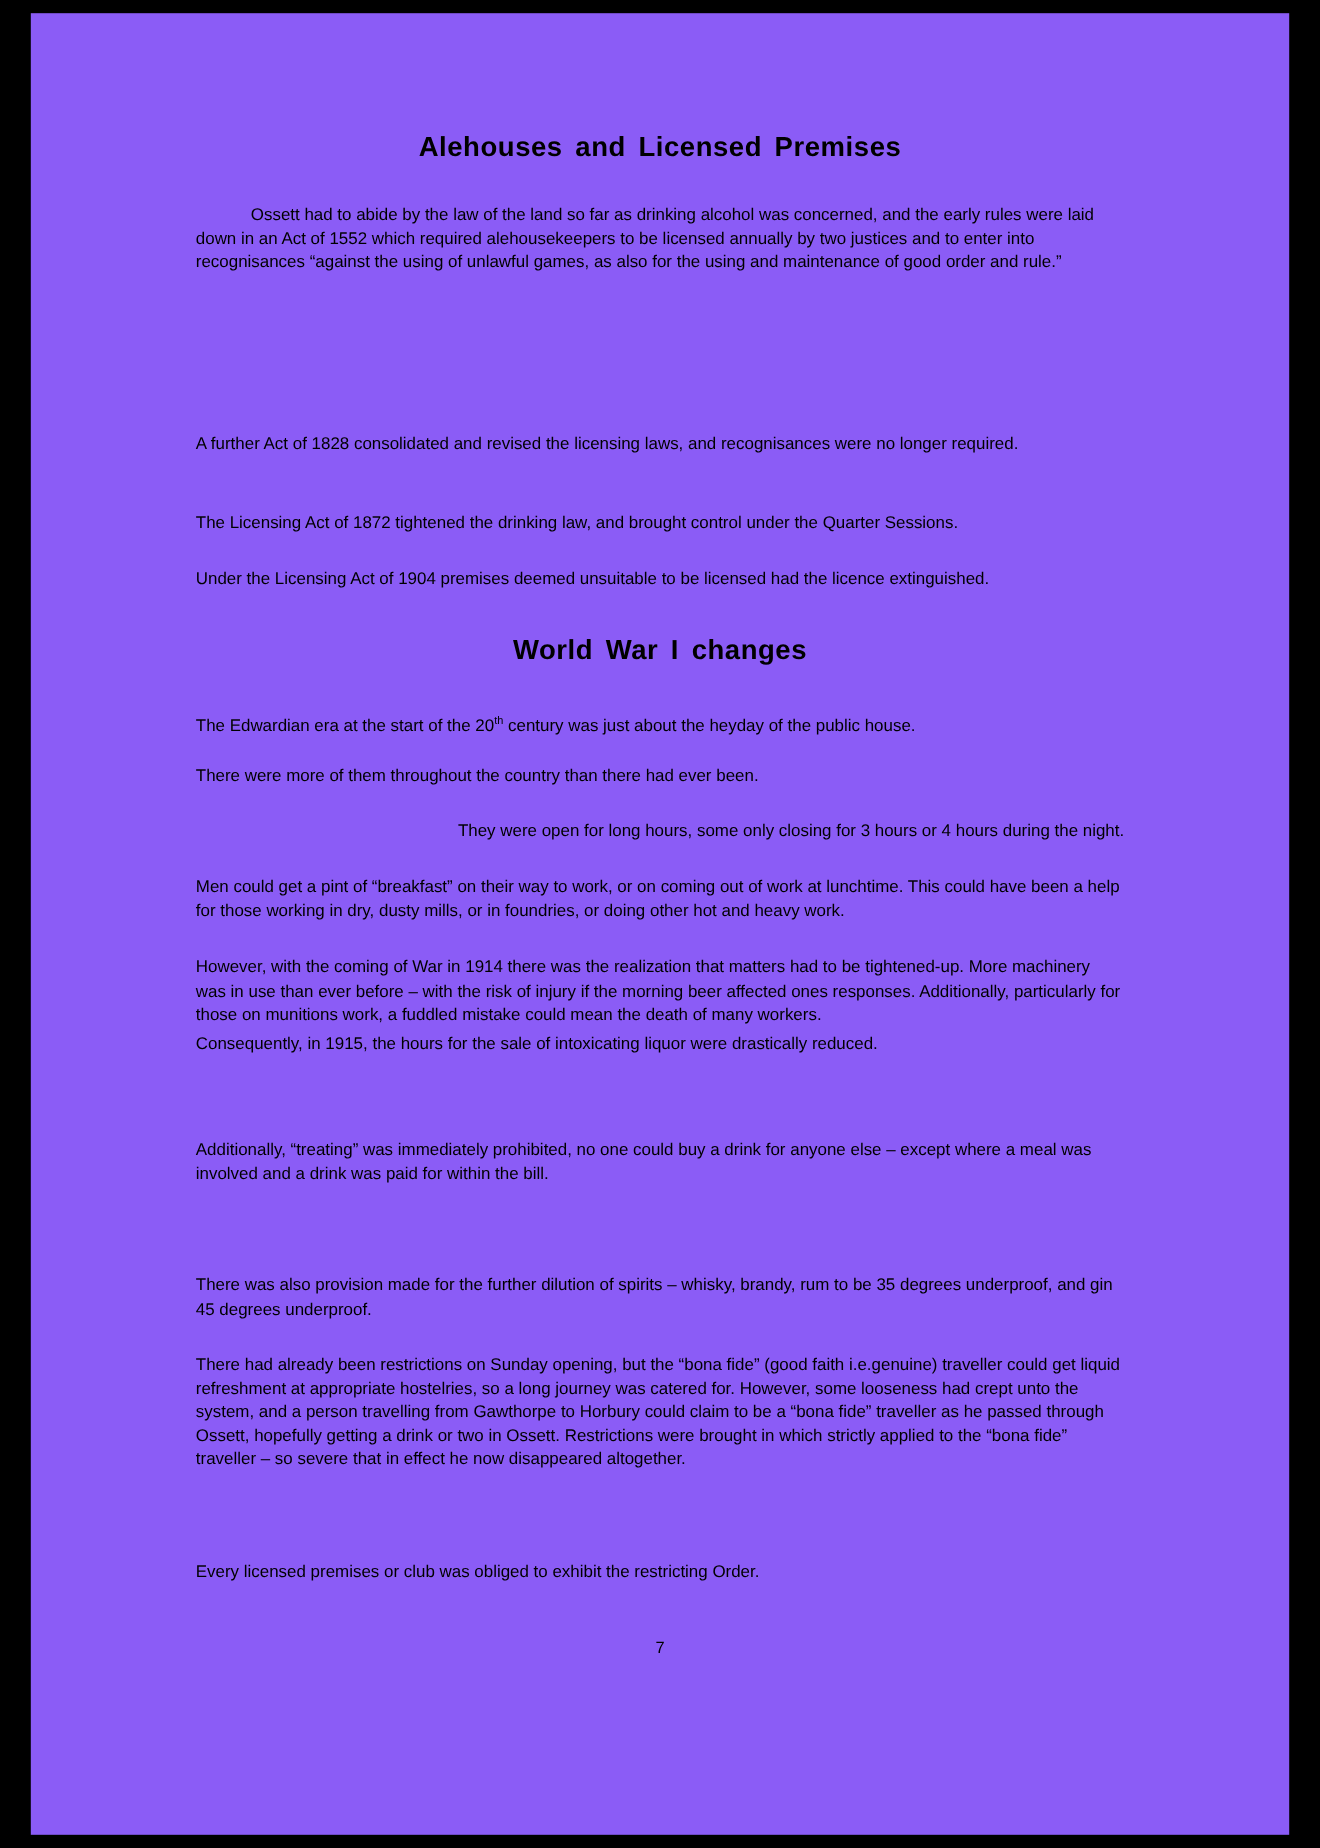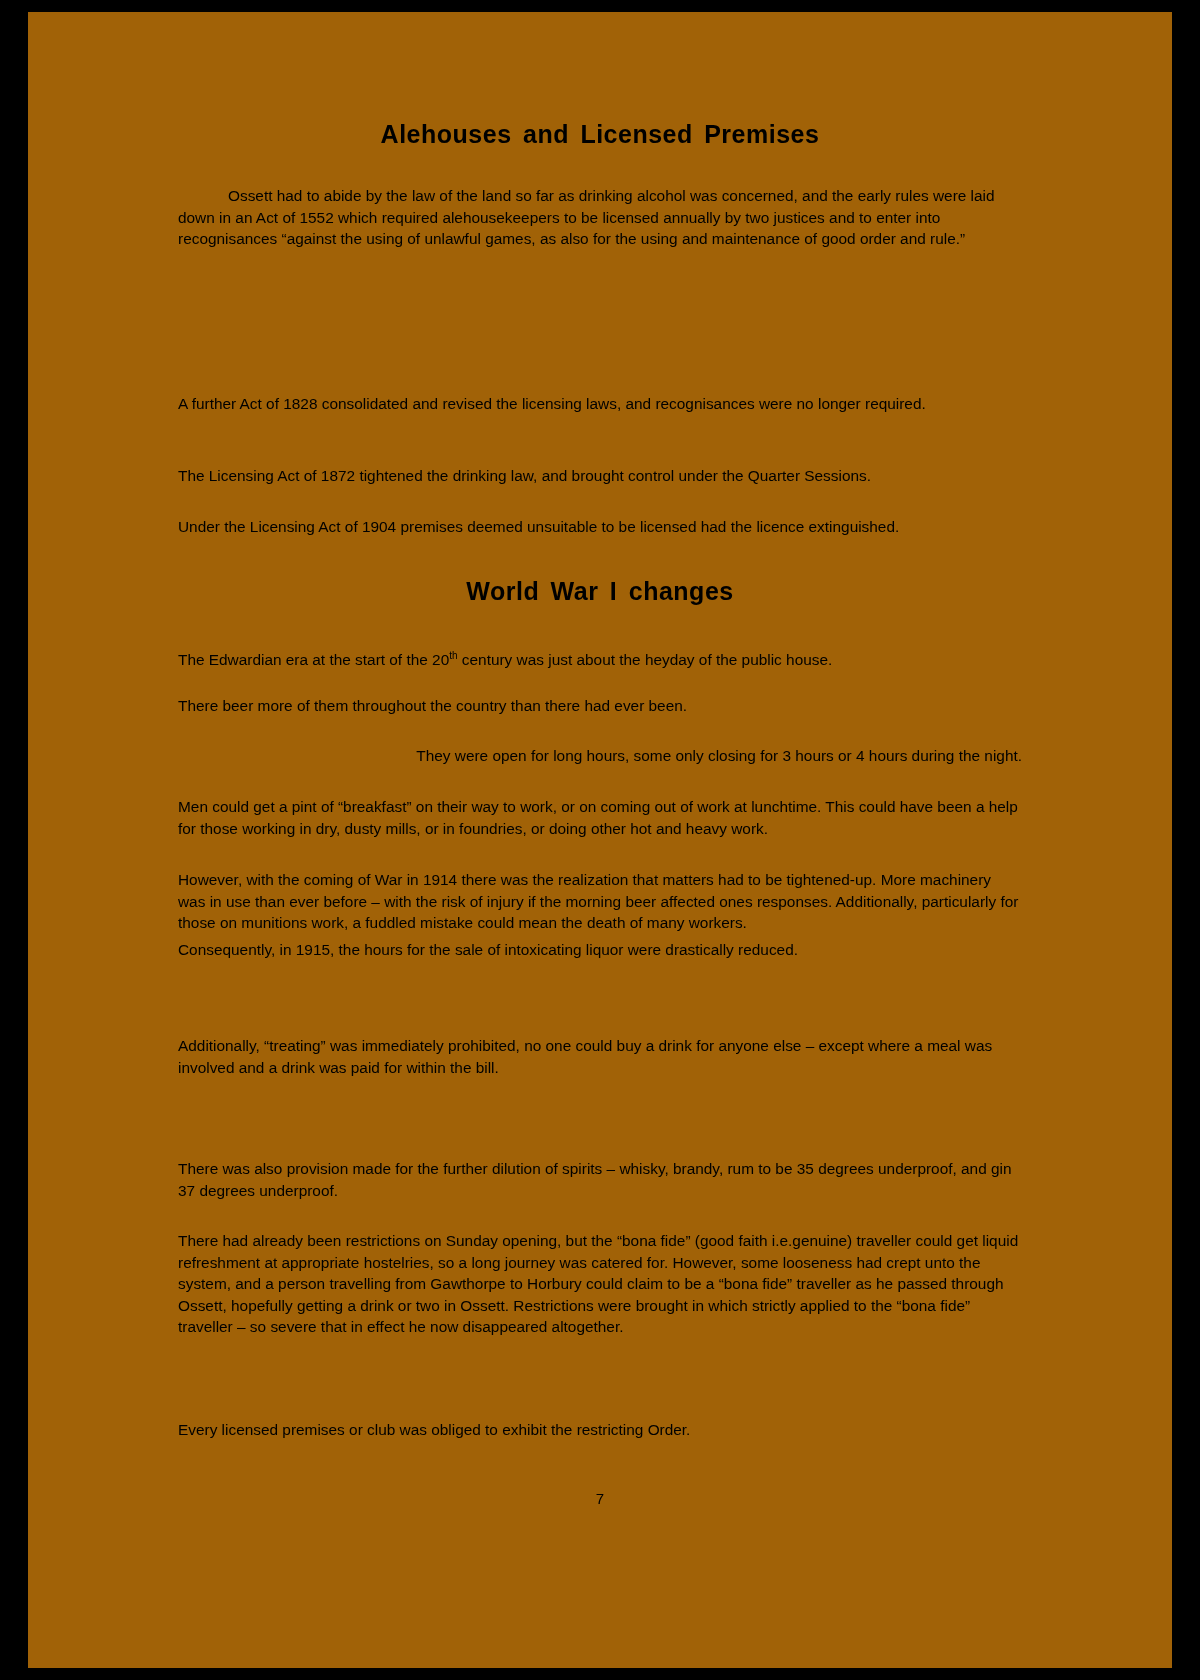--- a/index.html
+++ b/index.html
@@ -12,21 +12,21 @@
     background: #000000;
     font-family: "Liberation Sans", sans-serif;
     overflow: hidden;
   }
   .page-frame {
     position: absolute;
     left: 28px;
     top: 12px;
     width: 1144px;
     height: 1656px;
-    background: #a16207;
+    background: #8b5cf6;
     box-sizing: border-box;
   }
   .page-inner {
     position: absolute;
     left: 150px;
     top: 0;
     width: 844px;
     height: 100%;
   }
   h1.doc-title {
@@ -76,34 +76,34 @@
     <div class="body-block" style="top:381px;">A further Act of 1828 consolidated and revised the licensing laws, and recognisances were no longer required.</div>
 
     <div class="body-block" style="top:453px;">The Licensing Act of 1872 tightened the drinking law, and brought control under the Quarter Sessions.</div>
 
     <div class="body-block" style="top:504px;">Under the Licensing Act of 1904 premises deemed unsuitable to be licensed had the licence extinguished.</div>
 
     <h1 class="doc-title title-2">World  War  I  changes</h1>
 
     <div class="body-block" style="top:633px;"><span>The Edwardian era at the start of the 20</span><sup>th</sup><span> century was just about the heyday of the public house.</span></div>
 
-    <div class="body-block" style="top:683px;">There beer more of them throughout the country than there had ever been.</div>
+    <div class="body-block" style="top:683px;">There were more of them throughout the country than there had ever been.</div>
 
     <div class="body-block" style="top:733px;text-align:right;">They were open for long hours, some only closing for 3 hours or 4 hours during the night.</div>
 
     <div class="body-block" style="top:784px;">Men could get a pint of “breakfast” on their way to work, or on coming out of work at lunchtime. This could have been a help for those working in dry, dusty mills, or in foundries, or doing other hot and heavy work.</div>
 
     <div class="body-block" style="top:857px;">However, with the coming of War in 1914 there was the realization that matters had to be tightened-up. More machinery was in use than ever before – with the risk of injury if the morning beer affected ones responses. Additionally, particularly for those on munitions work, a fuddled mistake could mean the death of many workers.</div>
 
     <div class="body-block" style="top:927px;">Consequently, in 1915, the hours for the sale of intoxicating liquor were drastically reduced.</div>
 
     <div class="body-block" style="top:1023px;">Additionally, “treating” was immediately prohibited, no one could buy a drink for anyone else – except where a meal was involved and a drink was paid for within the bill.</div>
 
 
-    <div class="body-block" style="top:1146px;">There was also provision made for the further dilution of spirits – whisky, brandy, rum to be 35 degrees underproof, and gin 37 degrees underproof.</div>
+    <div class="body-block" style="top:1146px;">There was also provision made for the further dilution of spirits – whisky, brandy, rum to be 35 degrees underproof, and gin 45 degrees underproof.</div>
 
     <div class="body-block" style="top:1218px;">There had already been restrictions on Sunday opening, but the “bona fide” (good faith i.e.genuine) traveller could get liquid refreshment at appropriate hostelries, so a long journey was catered for. However, some looseness had crept unto the system, and a person travelling from Gawthorpe to Horbury could claim to be a “bona fide” traveller as he passed through Ossett, hopefully getting a drink or two in Ossett.  Restrictions were brought in which strictly applied to the “bona fide” traveller – so severe that in effect he now disappeared altogether.</div>
 
     <div class="body-block" style="top:1407px;">Every licensed premises or club was obliged to exhibit the restricting Order.</div>
 
     <div class="page-number">7</div>
 
   </div>
 </div>
 

